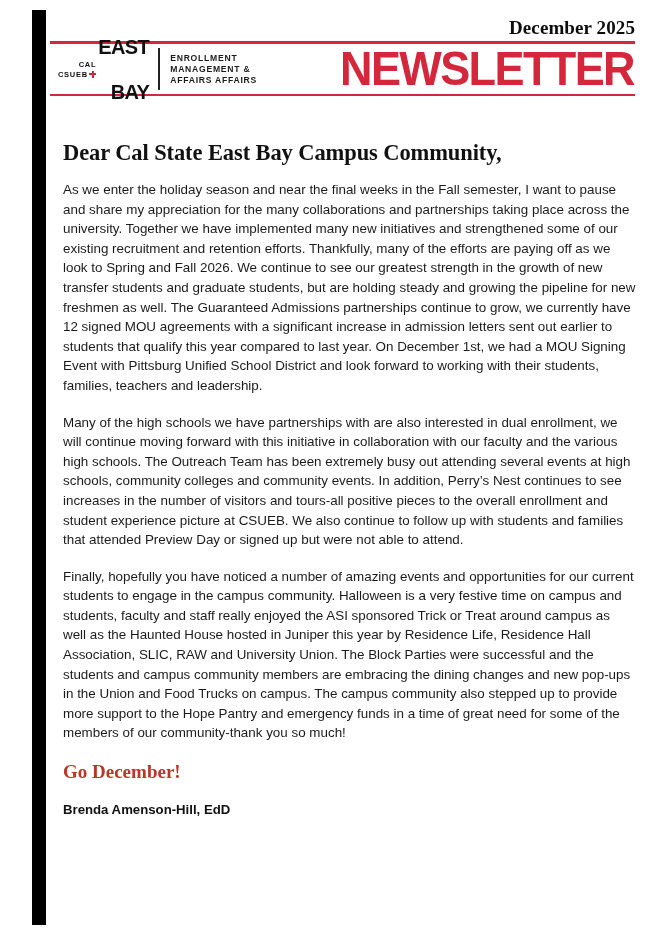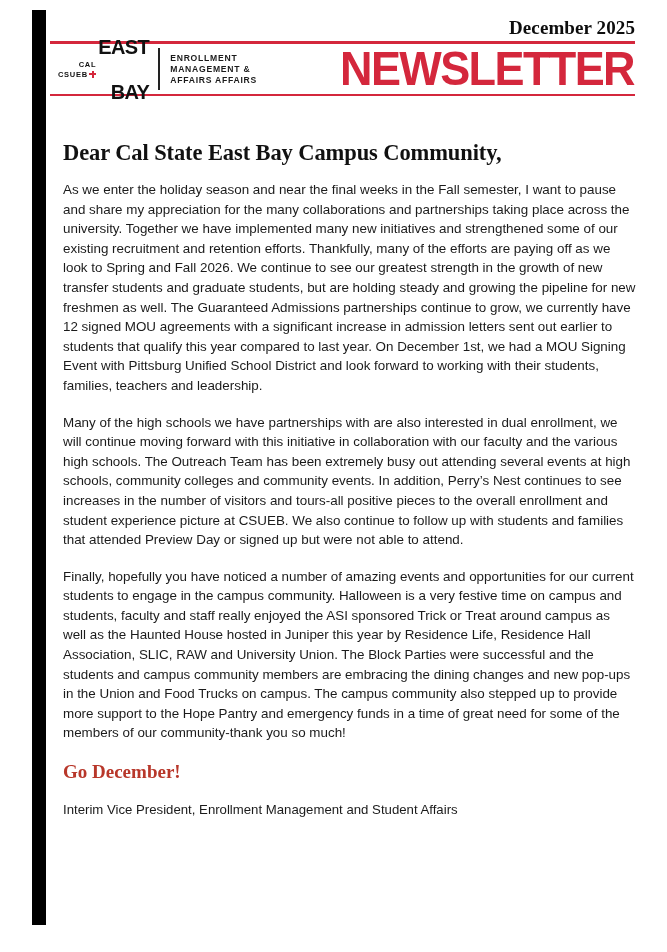--- a/index.html
+++ b/index.html
@@ -251,17 +251,17 @@
   <div class="content">
 
     <h1 class="greeting">Dear Cal State East Bay Campus Community,</h1>
 
     <p class="body-text">As we enter the holiday season and near the final weeks in the Fall semester, I want to pause and share my appreciation for the many collaborations and partnerships taking place across the university. Together we have implemented many new initiatives and strengthened some of our existing recruitment and retention efforts. Thankfully, many of the efforts are paying off as we look to Spring and Fall 2026. We continue to see our greatest strength in the growth of new transfer students and graduate students, but are holding steady and growing the pipeline for new freshmen as well. The Guaranteed Admissions partnerships continue to grow, we currently have 12 signed MOU agreements with a significant increase in admission letters sent out earlier to students that qualify this year compared to last year.  On December 1st, we had a MOU Signing Event with Pittsburg Unified School District and look forward to working with their students, families, teachers and leadership.</p>
     <p class="body-text">Many of the high schools we have partnerships with are also interested in dual enrollment, we will continue moving forward with this initiative in collaboration with our faculty and the various high schools. The Outreach Team has been extremely busy out attending several events at high schools, community colleges and community events. In addition, Perry’s Nest continues to see increases in the number of visitors and tours-all positive pieces to the overall enrollment and student experience picture at CSUEB. We also continue to follow up with students and families that attended Preview Day or signed up but were not able to attend.</p>
     <p class="body-text">Finally, hopefully you have noticed a number of amazing events and opportunities for our current students to engage in the campus community. Halloween is a very festive time on campus and students, faculty and staff really enjoyed the ASI sponsored Trick or Treat around campus as well as the Haunted House hosted in Juniper this year by Residence Life, Residence Hall Association, SLIC, RAW and University Union. The Block Parties were successful and the students and campus community members are embracing the dining changes and new pop-ups in the Union and Food Trucks on campus. The campus community also stepped up to provide more support to the Hope Pantry and emergency funds in a time of great need for some of the members of our community-thank you so much!</p>
 
     <div class="go-pioneers">Go December!</div>
 
-    <div class="sig-title">Interim Vice President, Enrollment Management and Student Affairs</div>
+    <div class="sig-name">Brenda Amenson-Hill, EdD</div>
 
   </div>
 
 </div>
 
 </body></html>

